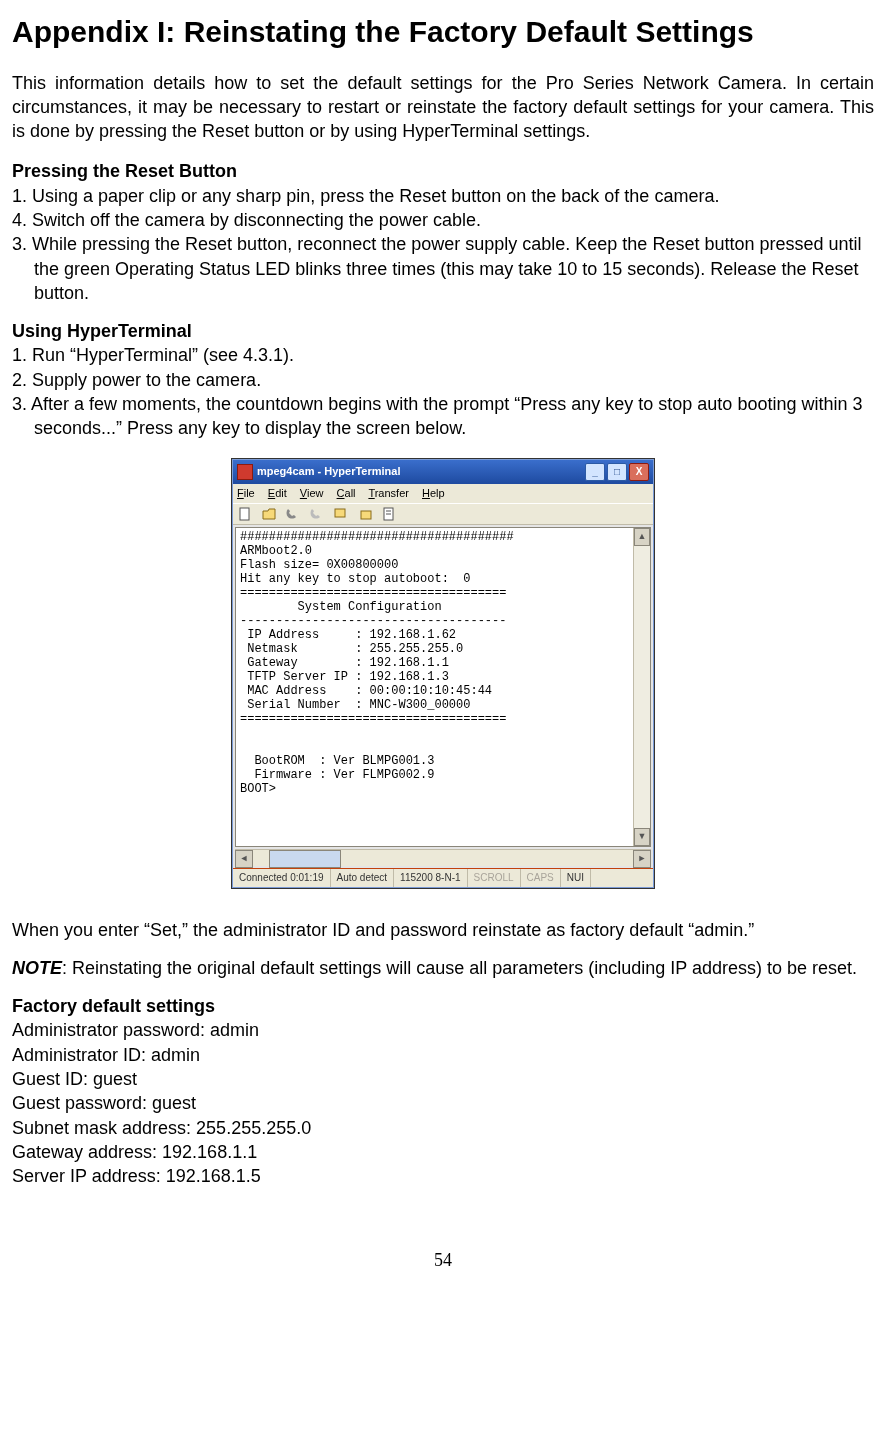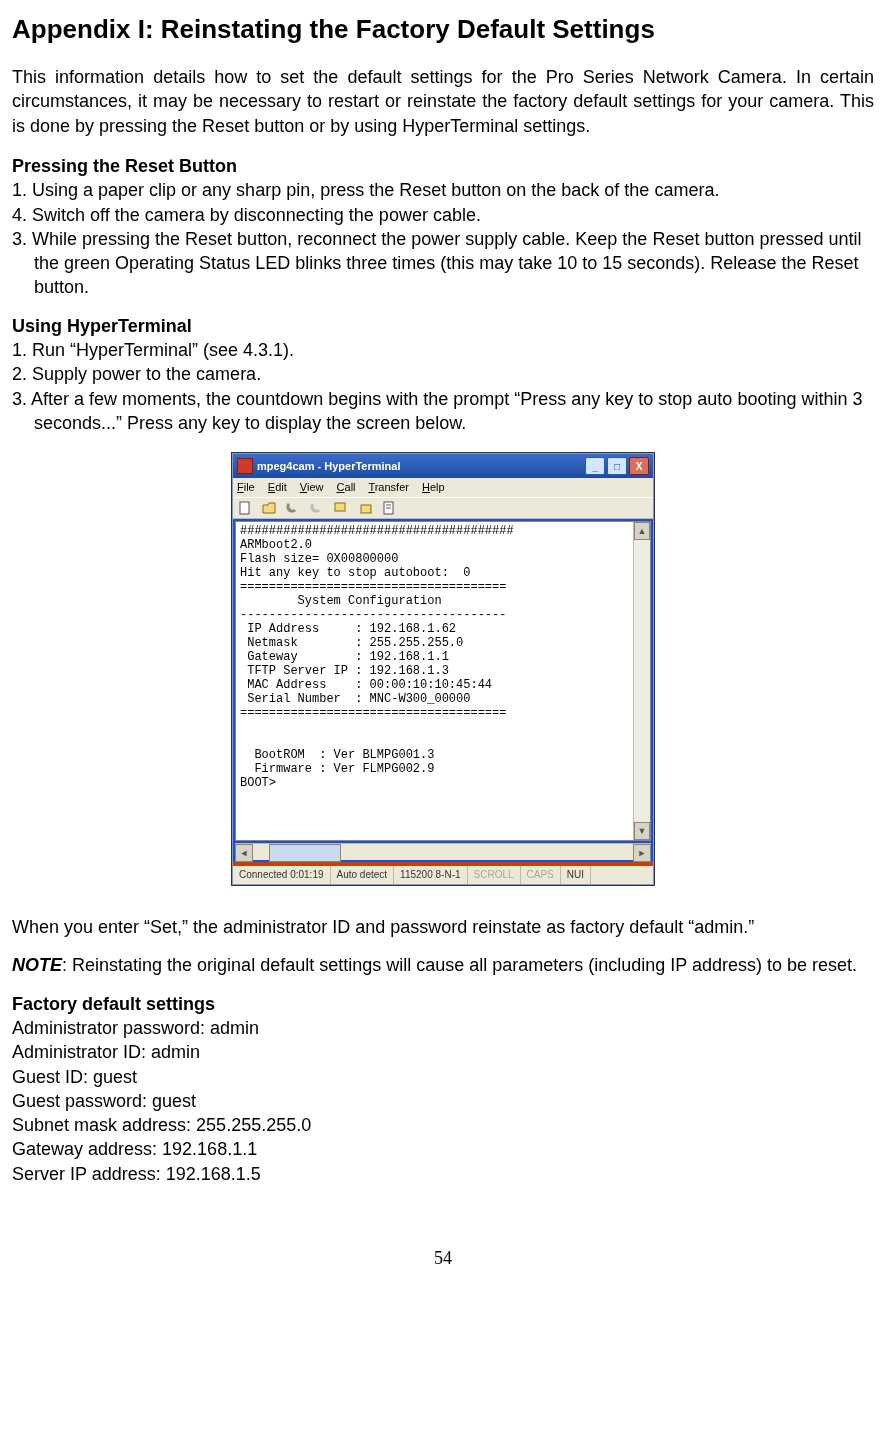--- a/index.html
+++ b/index.html
@@ -6,42 +6,42 @@
       font-family: Arial, Helvetica, sans-serif;
       width: 886px;
       margin: 0;
       padding: 10px 12px;
       box-sizing: border-box;
       color: #000;
       font-size: 18px;
       line-height: 1.35;
     }
     h1 {
-      font-size: 26px;
+      font-size: 30px;
       font-weight: bold;
       margin: 2px 0 18px 0;
     }
     .intro { text-align: justify; margin-bottom: 16px; }
     .subhead {
       font-weight: bold;
       margin-top: 14px;
       margin-bottom: 0;
     }
     .steps { margin: 0; }
     .step-hang { padding-left: 22px; text-indent: -22px; }
     .note-label { font-weight: bold; font-style: italic; }
     .note-block { text-align: justify; margin-top: 14px; }
 
     
     .htwin-wrap { width: 100%; text-align:center; margin: 18px 0 30px 0; }
     .htwin {
       display:inline-block;
       width: 420px;
       border: 1px solid #7b9bd6;
-      background:#1d4ed8;
+      background:#e5e5e5;
       font-family: Tahoma, Arial, sans-serif;
       font-size:11px;
       text-align:left;
       box-shadow: 0 0 0 1px #333;
     }
     .ht-title {
       background: linear-gradient(#3a6ecc,#1e4aa0);
       color:#fff;
       font-weight:bold;
       padding:3px 4px;
@@ -90,21 +90,21 @@
     }
     .ht-vscroll {
       width:16px;background:#ece9d8;border-left:1px solid #c0bba8;display:flex;flex-direction:column;
     }
     .ht-scrollbtn{height:16px;background:#d7d3c5;border:1px solid #8a867a;display:flex;align-items:center;justify-content:center;font-size:9px;color:#555;}
     .ht-scrolltrack{flex:1;background:#efede1;}
     .ht-hscroll{height:16px;background:#ece9d8;border-top:1px solid #c0bba8;margin:0 2px 2px 2px;display:flex;}
     .ht-hscroll .thumb{width:70px;height:100%;background:#c9d9ef;border:1px solid #8a867a;margin-left:16px;}
     .ht-hscroll .ht-scrollbtn{width:16px;height:100%;}
     .ht-status {
-      background:#ece9d8;border-top:4px solid #c2410c;
+      background:#ece9d8;border-top:1px solid #c2410c;
       display:flex;font-size:10px;height:18px;
     }
     .ht-status div{border-right:1px solid #c0bba8;padding:2px 6px;color:#333;}
     .ht-status .dis{color:#a9a49a;}
 
     .factory-list div { margin:0; }
     .pagenum { text-align:center; font-family:"Times New Roman",serif; font-size:18px; margin-top:60px; }
     .below-text { margin-top: 12px; }
   </style>
 </head>

